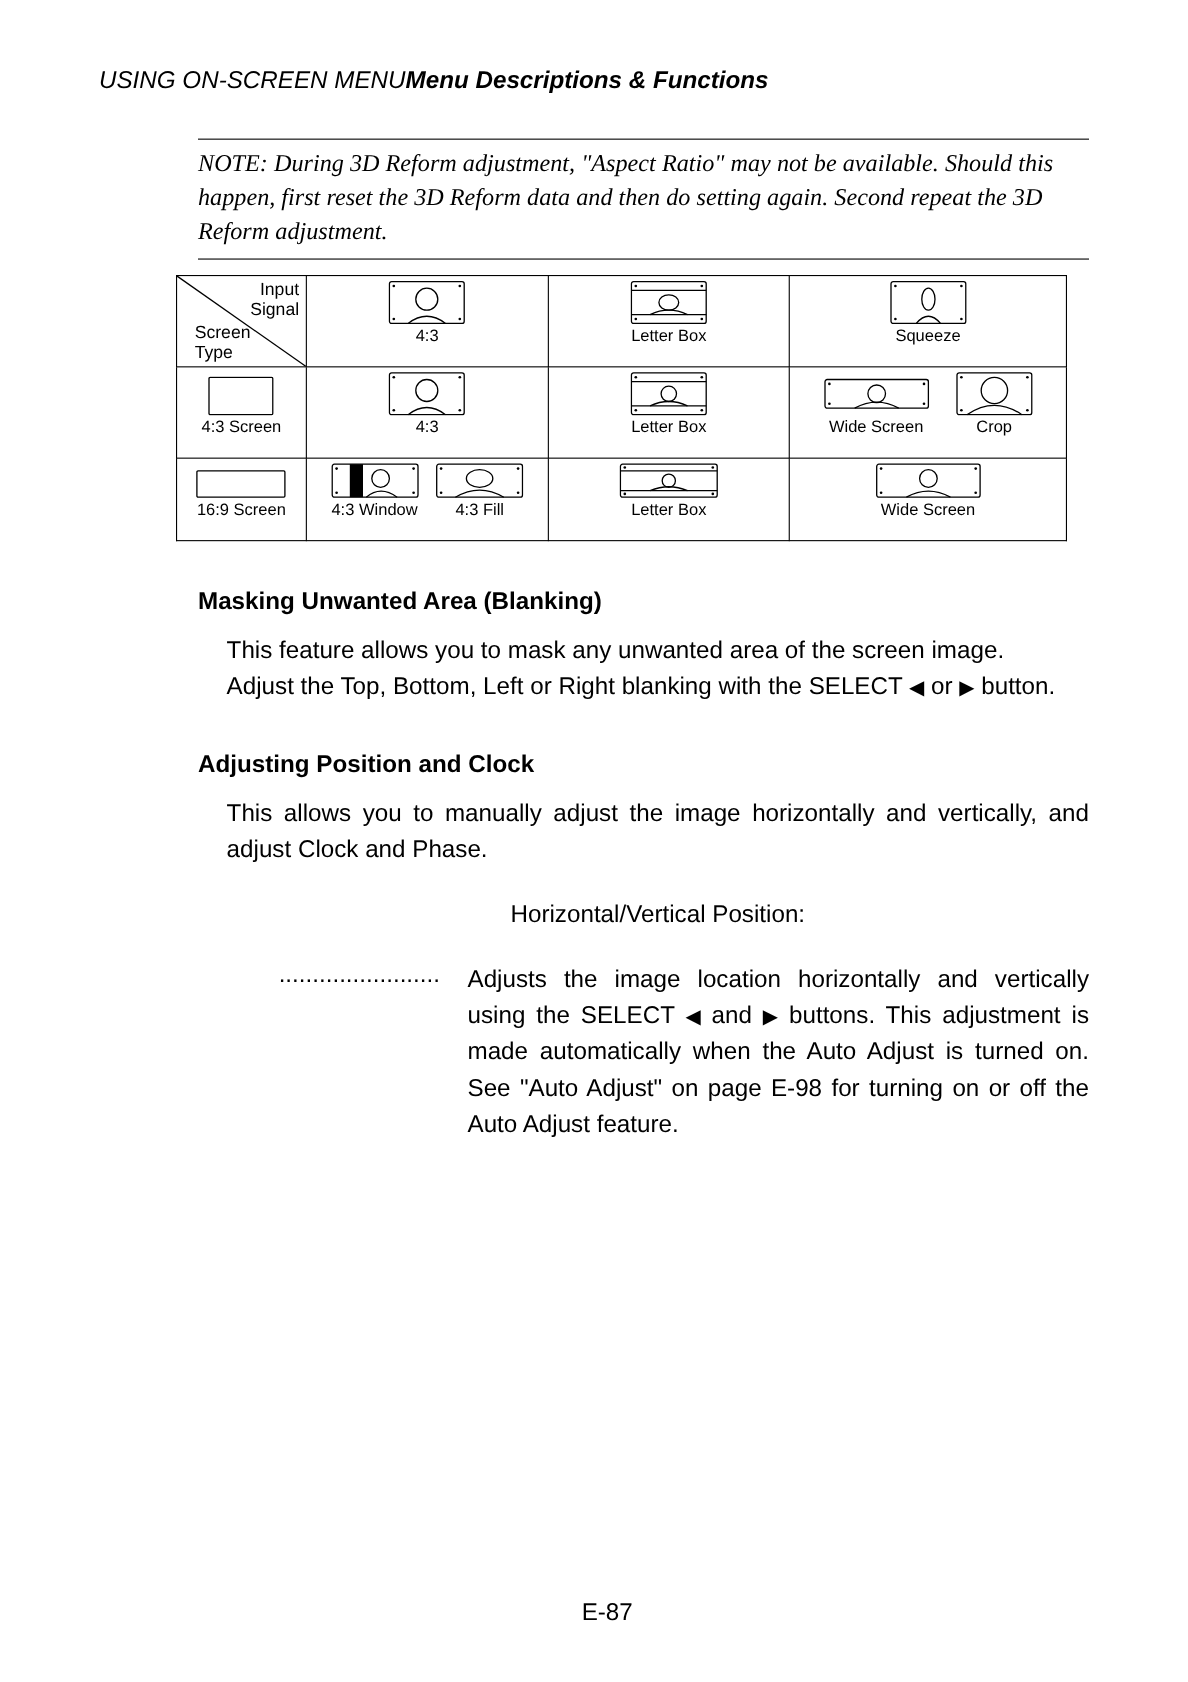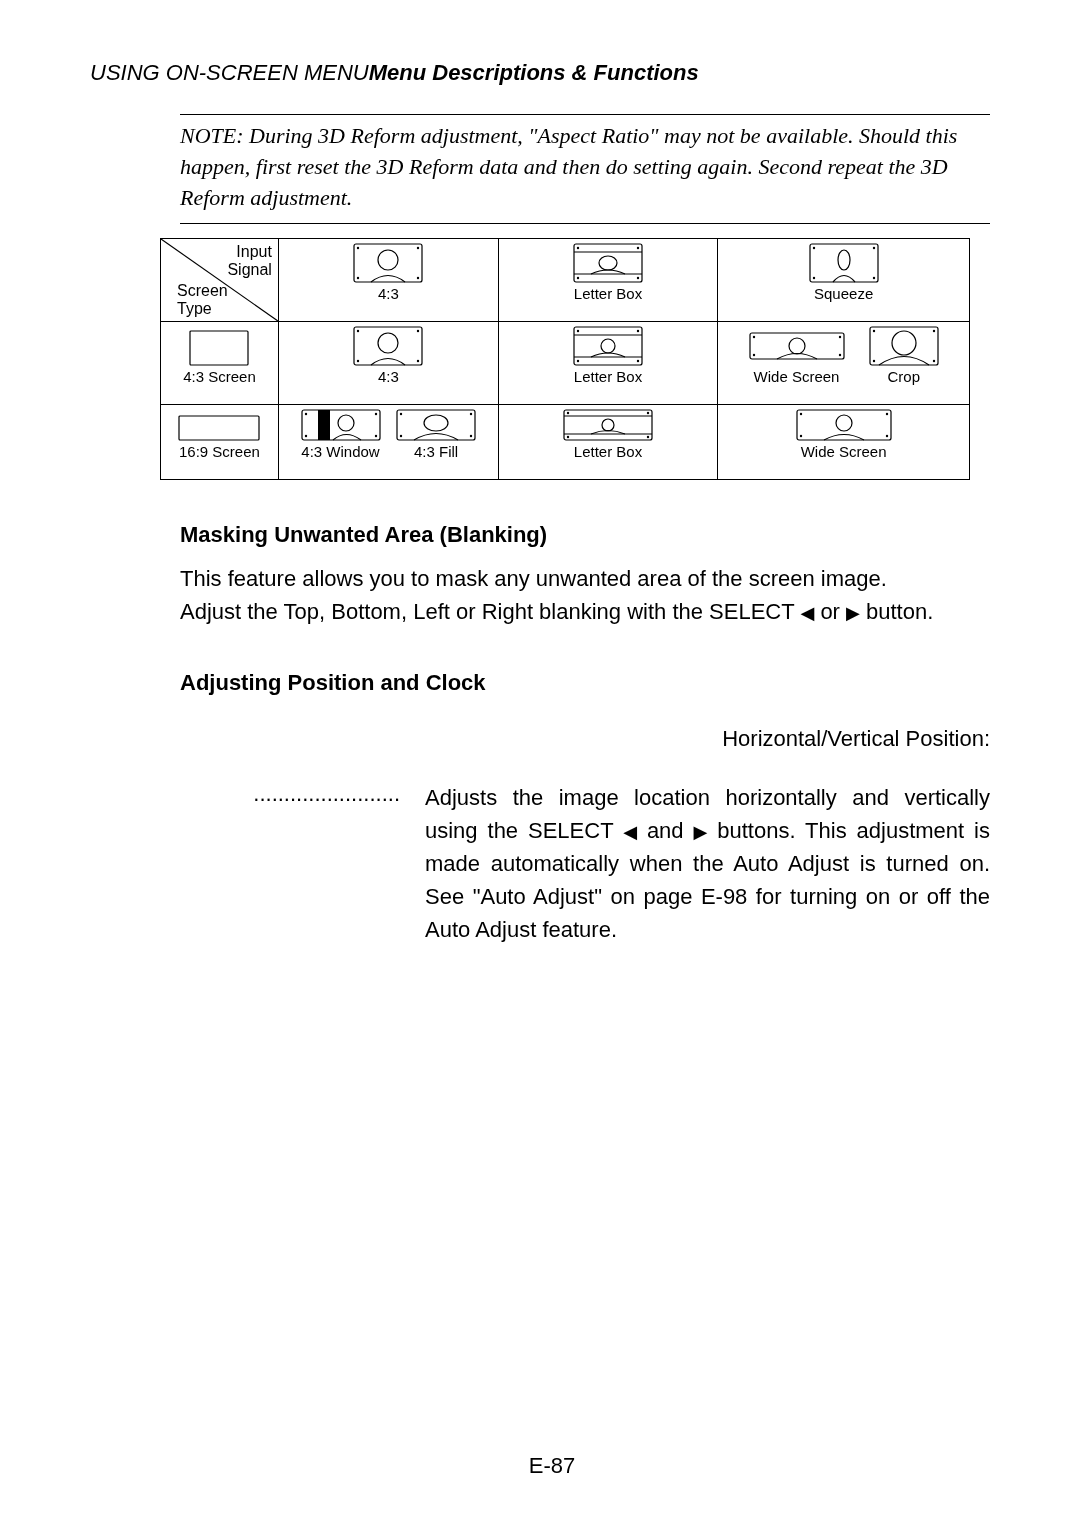--- a/index.html
+++ b/index.html
@@ -10,21 +10,21 @@
     width: 1080px;
     height: 1529px;
     position: relative;
   }
   .page {
     padding: 60px 90px 40px 90px;
   }
   .header {
     font-style: italic;
     font-size: 22px;
-    margin-bottom: 28px;
+    margin-bottom: 40px;
   }
   .header .bold { font-weight: bold; }
   .note-block {
     margin-left: 90px;
     margin-right: 0px;
     border-top: 1.5px solid #000;
     border-bottom: 1.5px solid #000;
     padding: 6px 0 10px 0;
     font-family: Georgia, 'Times New Roman', serif;
     font-style: italic;
@@ -68,22 +68,22 @@
   .icon-wrap { display:flex; flex-direction:column; align-items:center; }
   .icon-wrap .lbl { font-size:15px; margin-top:2px; }
   .dual { display:flex; justify-content:space-evenly; width:100%; }
   
   svg.person { display:block; }
   svg.person .frame { fill:none; stroke:#000; stroke-width:1.2; }
   svg.person .headline { fill:none; stroke:#000; stroke-width:1.2; }
 
   .section { margin-left: 90px; margin-top: 42px; }
   .section h3 { font-size: 22px; font-weight: bold; margin-bottom: 14px; }
-  .section p { font-size: 22px; line-height: 1.5; text-align: justify; }
-  .section p.sub { margin-top: 26px; text-align: right; }
+  .section p { font-size: 22px; line-height: 1.5; text-align: justify; margin-left: 26px; }
+  .section p.sub { margin-top: 26px; text-align: center; }
   .dotted-row { display:flex; margin-left:26px; margin-top:26px; }
   .dotted-row .dots { width: 200px; flex:0 0 200px; font-size:22px; overflow:hidden; white-space:nowrap; text-align:right; padding-right:6px; }
   .dotted-row .desc { flex:1; font-size:22px; line-height:1.5; text-align: justify; margin-left: 19px; }
   .page-num { position:absolute; bottom:50px; left:12px; width:100%; text-align:center; font-size:22px; }
   .tri { display:inline-block; font-size:18px; vertical-align:middle; }
 </style>
 </head>
 <body>
 
 <div class="page">
@@ -298,20 +298,21 @@
   <div class="section">
     <h3>Masking Unwanted Area (Blanking)</h3>
     <p>This feature allows you to mask any unwanted area of the screen image.</p>
     <p>
       <span>Adjust the Top, Bottom, Left or Right blanking with the SELECT </span><span class="tri">◀</span><span> or </span><span class="tri">▶</span><span> button.</span>
     </p>
   </div>
 
   <div class="section">
     <h3>Adjusting Position and Clock</h3>
+    <p>This allows you to manually adjust the image horizontally and vertically, and adjust Clock and Phase.</p>
     <p class="sub">Horizontal/Vertical Position:</p>
     <div class="dotted-row">
       <div class="dots">........................</div>
       <div class="desc">
         <span>Adjusts the image location horizontally and vertically using the SELECT </span><span class="tri">◀</span><span> and </span><span class="tri">▶</span><span> buttons. This adjustment is made automatically when the Auto Adjust is turned on. See "Auto Adjust" on page E-98 for turning on or off the Auto Adjust feature.</span>
       </div>
     </div>
   </div>
 
 </div>

